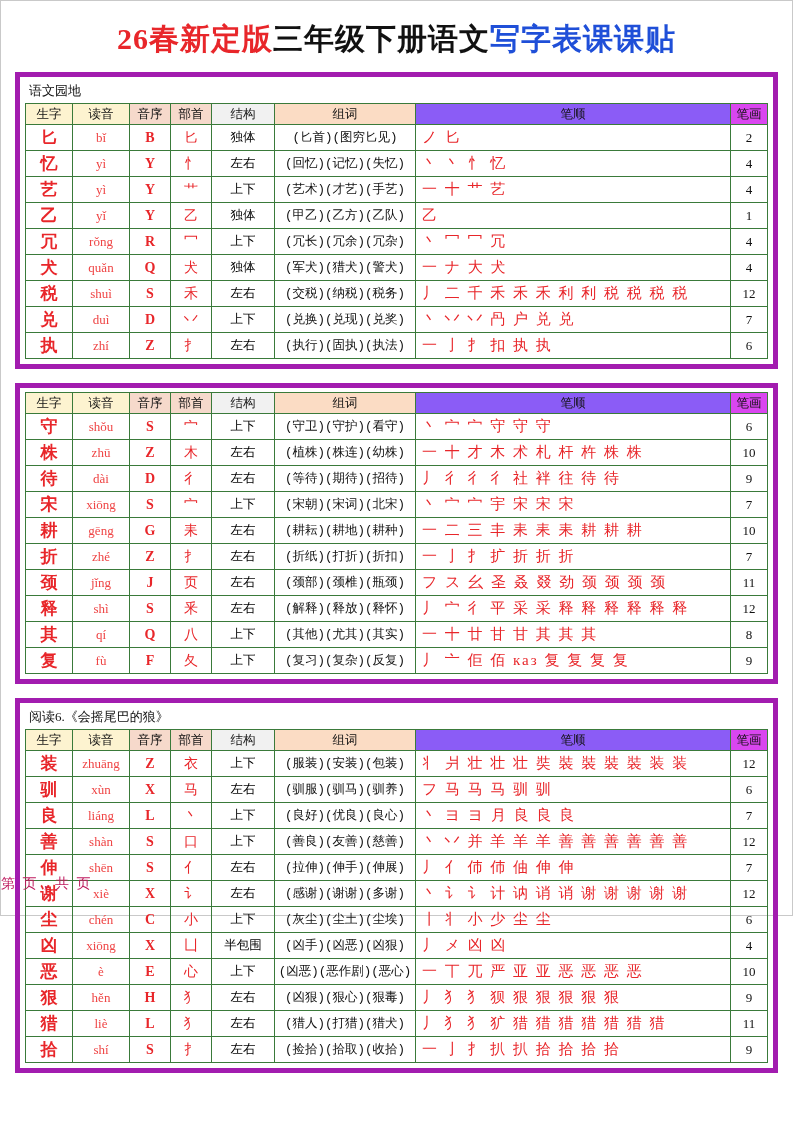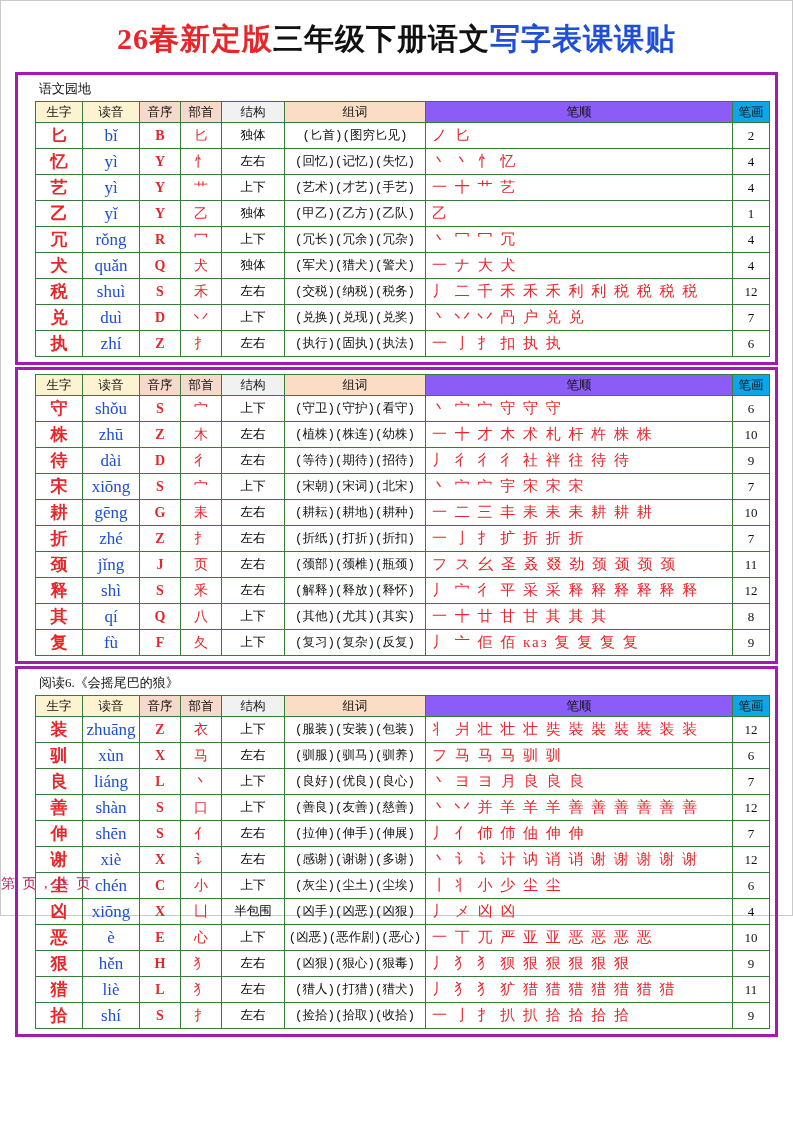--- a/index.html
+++ b/index.html
@@ -23,23 +23,23 @@
     font-size:30px;
     letter-spacing:1px;
     margin:8px 0 12px 0;
     white-space:nowrap;
   }
   .title .red { color:#e8262a; }
   .title .black { color:#111; }
   .title .blue { color:#1f4fd8; }
 
   .section {
-    border:3px solid #a21caf;
-    margin-bottom:2px;
-    padding:4px 5px 5px 17px;
+    border:5px solid #a21caf;
+    margin-bottom:14px;
+    padding:4px 5px 5px 5px;
     box-sizing:border-box;
   }
   .section-title {
     font-family:"Liberation Serif", serif;
     font-size:13px;
     color:#111;
     padding:1px 2px 3px 4px;
   }
   table {
     border-collapse:collapse;
@@ -70,32 +70,32 @@
   .c-jg    { width:62px; background:#ffffff; }
   .c-zc    { width:140px; background:#ffffff; }
   .c-bshun { background:#ffffff; }
   .c-bh    { width:36px; background:#ffffff; }
 
   thead .c-zi, thead .c-pin { background:#fdf3d0; }
   thead .c-yx, thead .c-bs  { background:#f6d9cb; }
   thead .c-jg               { background:#f1f1f1; }
   thead .c-zc               { background:#fbdcc4; }
   thead .c-bshun            { background:#8b5cf6; }
-  thead .c-bh               { background:#0ea5e9; }
+  thead .c-bh               { background:#d946ef; }
 
   td.zi {
     color:#e8262a;
     font-family:"Liberation Serif", serif;
     font-size:17px;
     font-weight:bold;
   }
   td.pin {
-    color:#1d4ed8;
-    font-family:"Liberation Serif", serif;
-    font-size:17px;
+    color:#ef4444;
+    font-family:"Liberation Serif", serif;
+    font-size:13px;
   }
   td.yx {
     color:#e8262a;
     font-family:"Liberation Serif", serif;
     font-size:14px;
     font-weight:bold;
   }
   td.bs {
     color:#e8262a;
     font-family:"Liberation Serif", serif;

